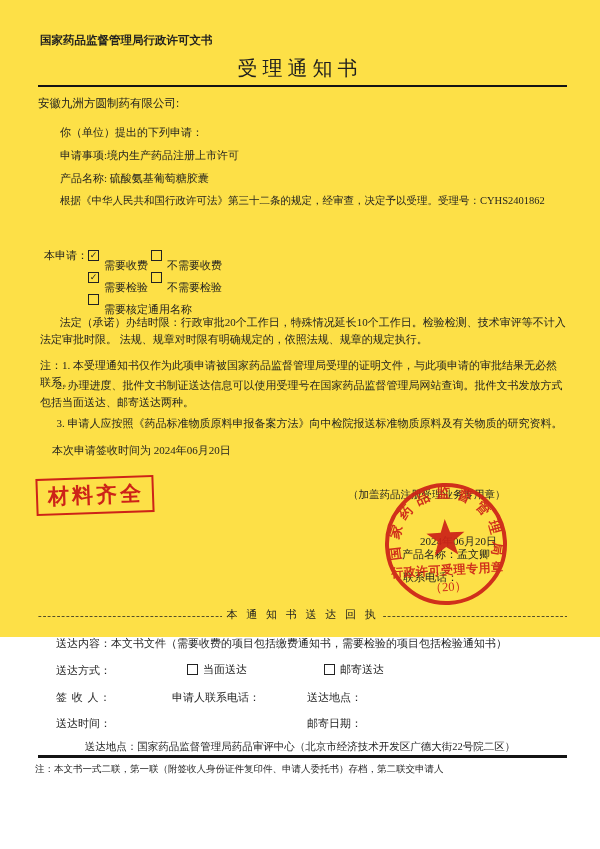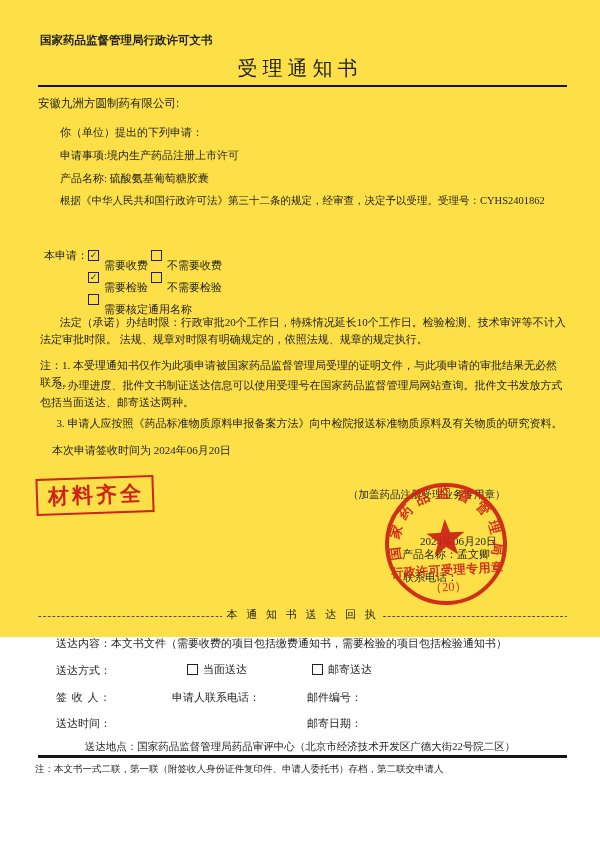--- a/index.html
+++ b/index.html
@@ -43,21 +43,21 @@
   .seal-svg { left:378px; top:476px; transform:rotate(-3deg); opacity:0.93; }
   .seal-svg text { fill:var(--red,#cd2318); font-family:"Liberation Serif","DejaVu Serif",serif; }
   .divider { left:38px; top:607px; width:529px; display:flex; align-items:center; }
   .divider .dash { flex:1; overflow:hidden; white-space:nowrap; letter-spacing:1px; }
   .divider .dash.right { text-align:left; }
   .divider .d-title { padding:0 4px; letter-spacing:3px; white-space:nowrap; }
   .r-content { left:56px; top:636px;font-family:Liberation Serif, serif; }
   .r-method-label { left:56px; top:663px; }
   .method-opt { display:flex; align-items:center; top:662px;justify-content:flex-end; }
   .method-opt.m1 { left:187px; }
-  .method-opt.m2 { left:312px; }
+  .method-opt.m2 { left:324px; }
   .r-signer { left:56px; top:690px; letter-spacing:1px; }
   .r-aphone { left:172px; top:690px; }
   .r-mailno { left:307px; top:690px; }
   .r-dtime  { left:56px; top:716px; }
   .r-mdate  { left:307px; top:716px; }
   .r-address { left:0; top:740px; width:100%; text-align:center; font-size:10.5px; }
   .rule-bottom { left:38px; width:529px; top:755px; height:2.5px; background:#141414; }
   .footer-note { left:35px; top:763px; font-size:9.5px; }
 </style>
 </head>
@@ -143,21 +143,21 @@
     <span class="cb"></span>
     <span>当面送达</span>
   </div>
   <div class="abs method-opt m2">
     <span class="cb"></span>
     <span>邮寄送达</span>
   </div>
 
   <p class="abs r-signer">签 收 人：</p>
   <p class="abs r-aphone">申请人联系电话：</p>
-  <p class="abs r-mailno">邮件编号：</p>
+  <p class="abs r-mailno">送达地点：</p>
   <p class="abs r-dtime">送达时间：</p>
   <p class="abs r-mdate">邮寄日期：</p>
 
   <p class="abs r-address">送达地点：国家药品监督管理局药品审评中心（北京市经济技术开发区广德大街22号院二区）</p>
 
   <div class="abs rule-bottom"></div>
   <p class="abs footer-note">注：本文书一式二联，第一联（附签收人身份证件复印件、申请人委托书）存档，第二联交申请人</p>
 
 </div>
 

